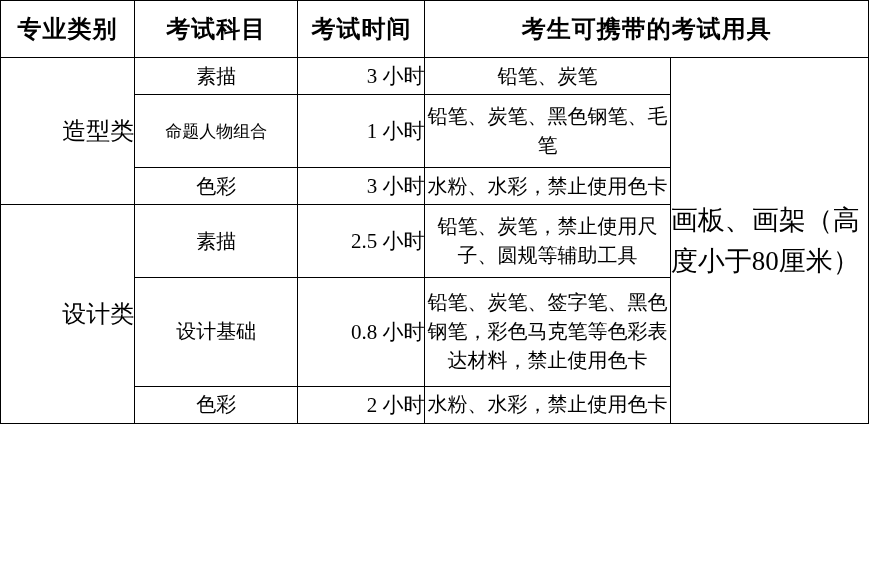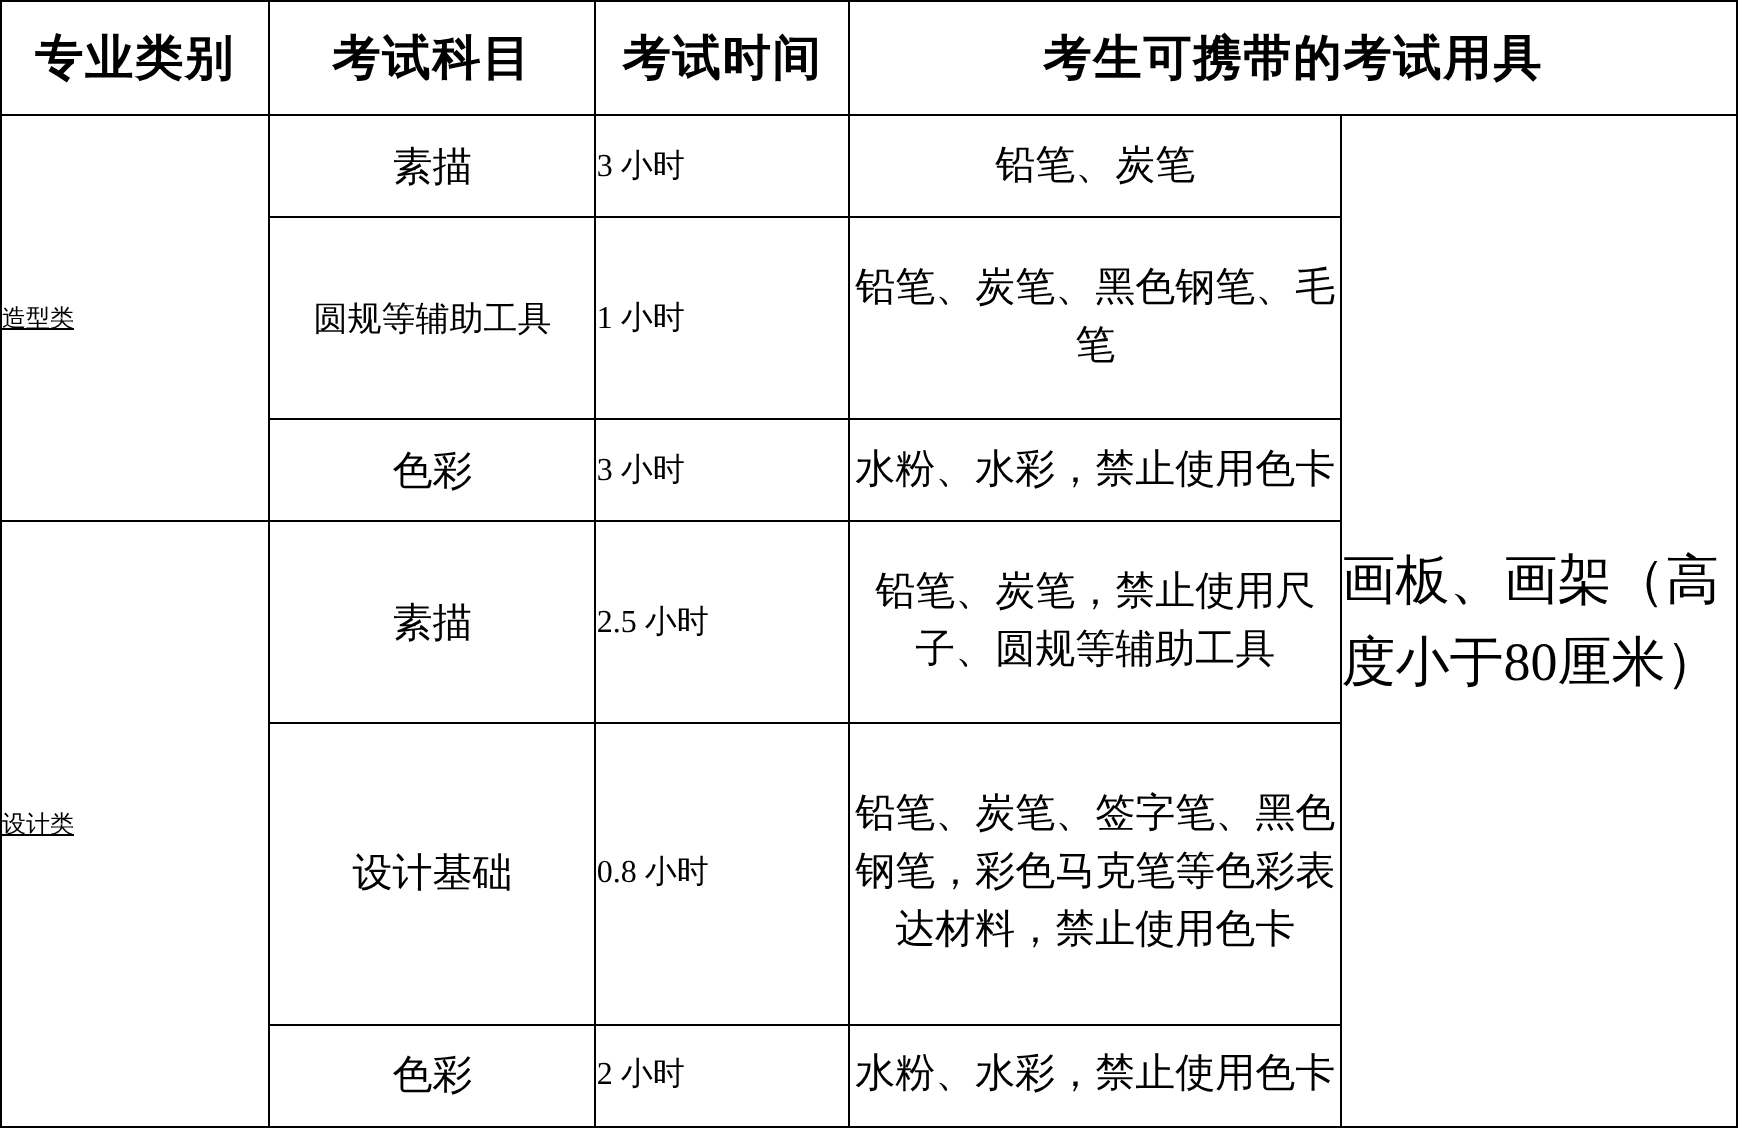--- a/index.html
+++ b/index.html
@@ -10,53 +10,52 @@
   body {
     width: 869px;
     height: 568px;
     font-family: "Liberation Serif", "DejaVu Serif", serif;
     color: #000000;
     overflow: hidden;
   }
   #exam-table {
     border-collapse: collapse;
     width: 869px;
-    height: 564px;
+    height: 424px;
     table-layout: fixed;
   }
   #exam-table td, #exam-table th {
     border: 1px solid #000000;
     padding: 0;
     vertical-align: middle;
   }
   .hdr {
     text-align: center;
     font-weight: bold;
     font-size: 24px;
     letter-spacing: 1px;
     height: 56px;
     padding: 0 4px;
   }
   .cat-cell {
-    text-align: left;
-    font-size: 12px;
-    text-decoration: underline;
+    text-align: right;
+    font-size: 24px;
   }
   .subject-cell {
     text-align: center;
     font-size: 20px;
     padding: 6px 4px;
   }
   .subject-cell.small {
     font-size: 17px;
     letter-spacing: 0px;
   }
   .time-cell {
-    text-align: left;
-    font-size: 16px;
+    text-align: right;
+    font-size: 21px;
     padding: 6px 4px;
   }
   .tools-cell {
     text-align: center;
     font-size: 20px;
     padding: 6px 8px 8px 8px;
     line-height: 1.45;
   }
   .board-cell {
     text-align: left;
@@ -91,21 +90,21 @@
 
     <tr>
       <td class="cat-cell" rowspan="3">造型类</td>
       <td class="subject-cell">素描</td>
       <td class="time-cell">3 小时</td>
       <td class="tools-cell">铅笔、炭笔</td>
       <td class="board-cell" rowspan="6">画板、画架（高度小于80厘米）</td>
     </tr>
 
     <tr>
-      <td class="subject-cell small">圆规等辅助工具</td>
+      <td class="subject-cell small">命题人物组合</td>
       <td class="time-cell">1 小时</td>
       <td class="tools-cell">铅笔、炭笔、黑色钢笔、毛笔</td>
     </tr>
 
     <tr>
       <td class="subject-cell">色彩</td>
       <td class="time-cell">3 小时</td>
       <td class="tools-cell">水粉、水彩，禁止使用色卡</td>
     </tr>
 

